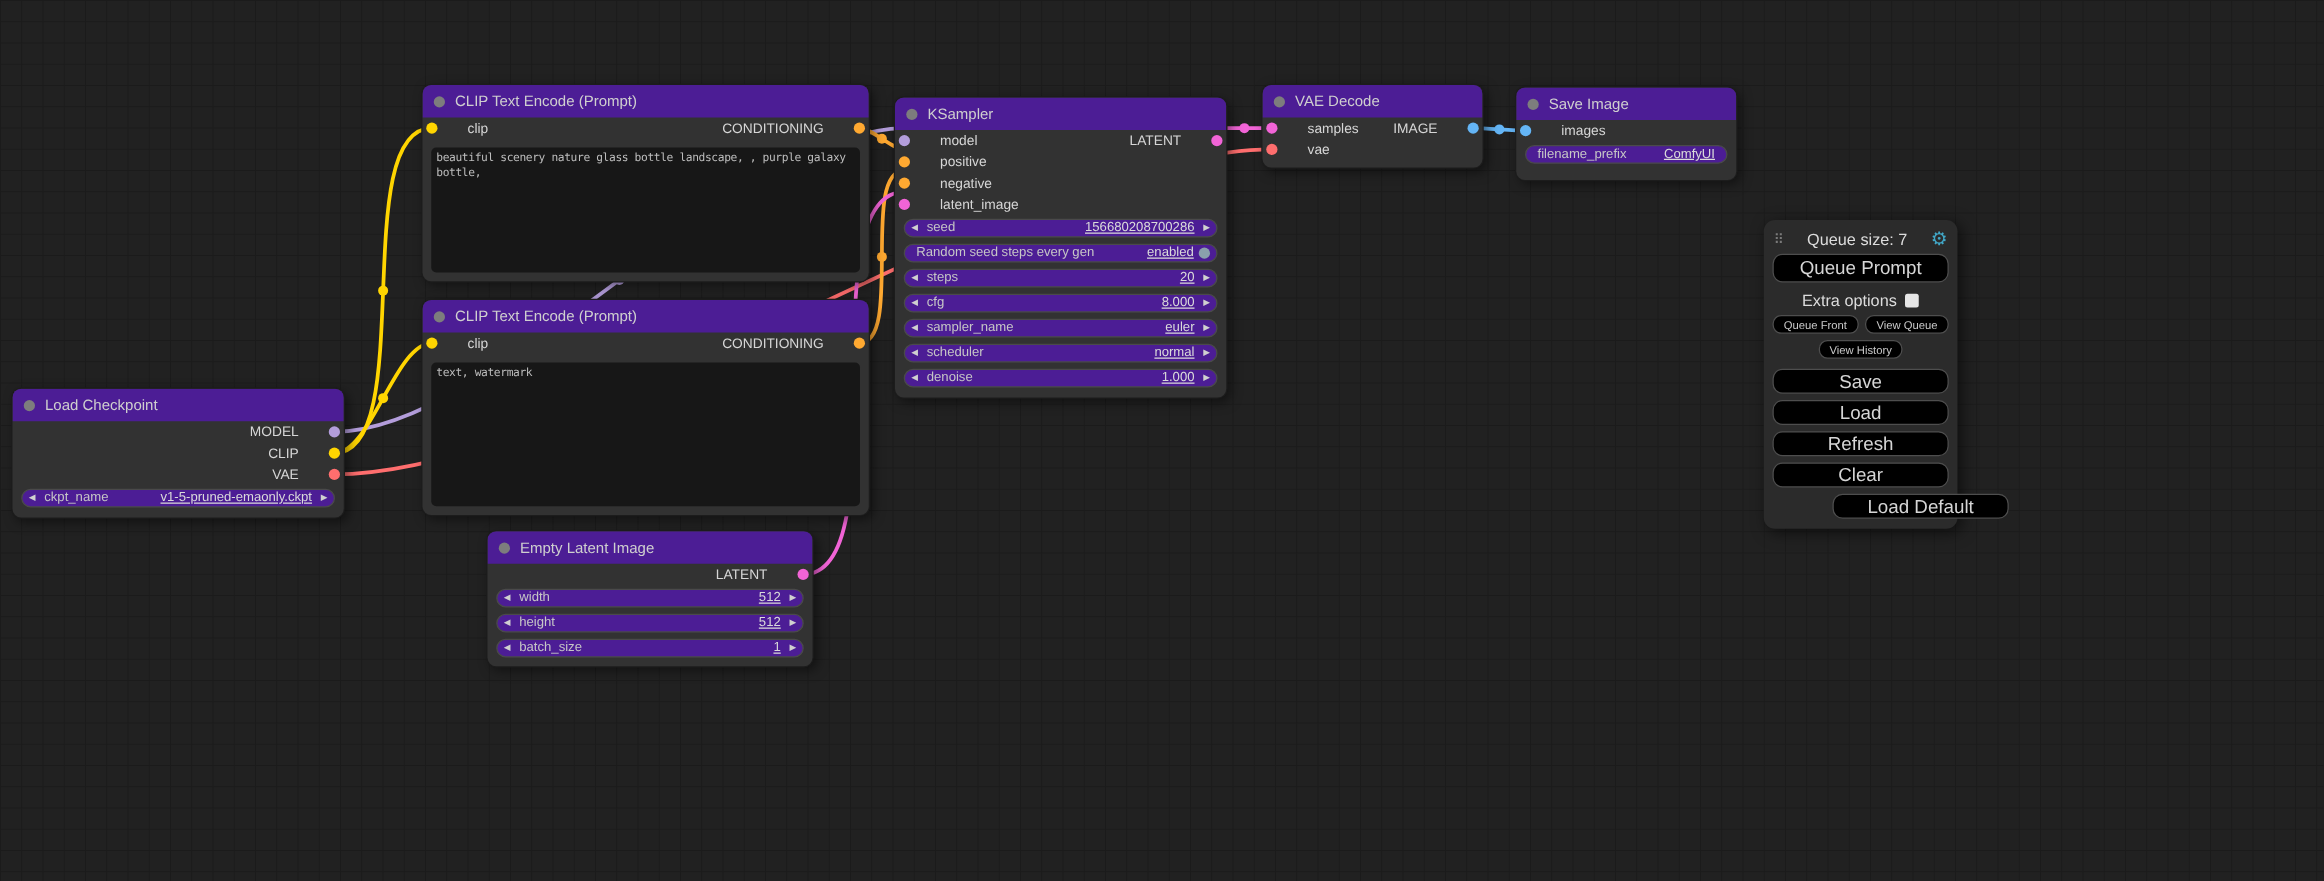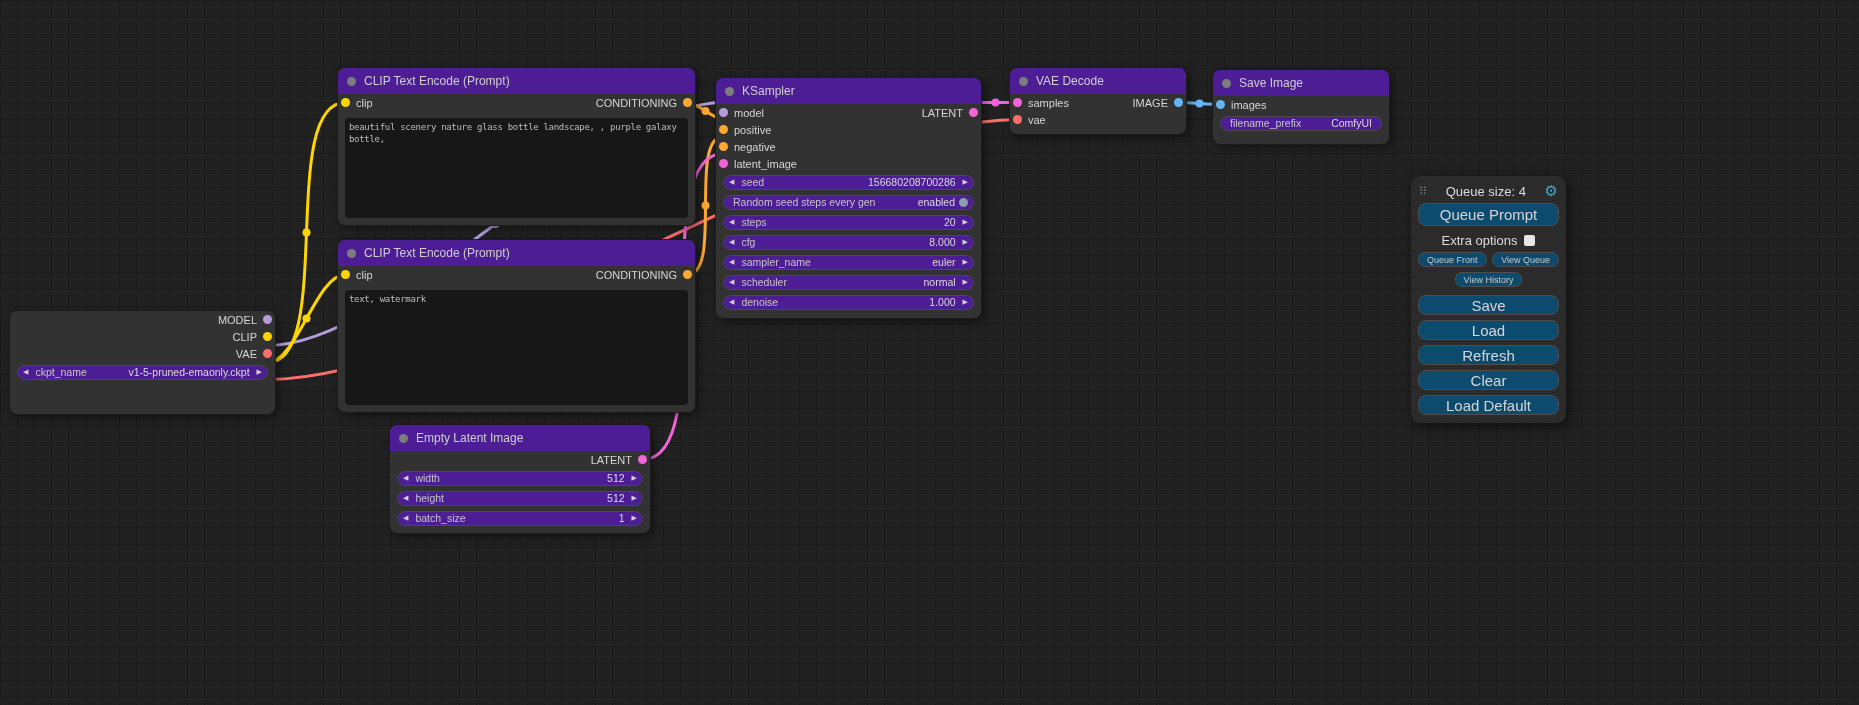--- a/index.html
+++ b/index.html
@@ -15,60 +15,60 @@
   #wires { position:absolute; left:0; top:0; width:1859px; height:705px; z-index:0; }
 
   .node { position:absolute; z-index:1; background:#323232; border-radius:7px;
     box-shadow:0 0 0 1px #1c1c1c, 3px 3px 9px rgba(0,0,0,.5);
     display:flex; flex-direction:column; overflow:hidden; color:#d6d6d6; }
   .node-title { flex:0 0 26px; background:#4c1d95; display:flex; align-items:center; gap:8px; padding:0 9px; }
   .collapse-dot { width:9px; height:9px; border-radius:50%; flex:0 0 9px; }
   .node-title-text { font-size:12px; color:#cfcfcf; white-space:nowrap; }
 
   .slot-row { flex:0 0 17px; display:flex; align-items:center; justify-content:space-between; }
-  .slot { display:flex; align-items:center; gap:6px; height:17px; }
+  .slot { display:flex; align-items:center; gap:24px; height:17px; }
   .slot.in { padding-left:3px; }
   .slot.out { padding-right:3px; margin-left:auto; }
   .dot { width:9px; height:9px; border-radius:50%; flex:0 0 9px; }
   .slot-label { font-size:11px; color:#d6d6d6; white-space:nowrap; }
 
   .widget { flex:0 0 15px; height:15px; margin:2.5px 7px; background:#4c1d95;
     border:1px solid #4a4a4a; border-radius:8px; display:flex; align-items:center;
     padding:0 5px; font-size:10.5px; color:#cfcfcf; white-space:nowrap; }
   .widget .arrow { font-size:7px; color:#d0d0d0; line-height:1; font-family:"DejaVu Sans", sans-serif; }
   .w-label { margin-left:7px; color:#c6c6c6; }
-  .w-value { margin-left:auto; margin-right:7px; color:#dadada; }
+  .w-value { margin-left:auto; margin-right:7px; color:#dadada;text-decoration:underline; }
   .widget.no-arrows .w-label { margin-left:4px; }
   .widget.no-arrows .w-value { margin-right:4px; }
   .toggle-dot { width:9px; height:9px; border-radius:50%; flex:0 0 9px; }
 
   .prompt-box { flex:1; margin:7px; background:#171717; border-radius:4px; padding:3px 4px;
     font-family:"DejaVu Sans Mono", monospace; font-size:9px; letter-spacing:-0.3px;
     line-height:1.35; color:#bdbdbd; white-space:pre-wrap; overflow:hidden; }
 
   .menu { position:absolute; z-index:2; left:1411px; top:176px; width:155px;
     background:#2b2b2b; border-radius:9px; box-shadow:3px 3px 12px rgba(0,0,0,.55);
     padding:5px 7px 8px; }
   .menu-header { display:flex; align-items:center; height:16px; margin:2px 1px 4px; }
   .drag-handle { color:#7a7a7a; font-size:11px; cursor:grab; font-family:"DejaVu Sans", sans-serif; }
   .queue-size { flex:1; text-align:center; font-size:13px; color:#dcdcdc; }
   .gear { font-size:15px; line-height:1; cursor:pointer; font-family:"DejaVu Sans", sans-serif; }
-  .btn { display:block; width:100%; background:#0c4a6e; border:1px solid #4e4e4e;
+  .btn { display:block; width:100%; background:#000000; border:1px solid #4e4e4e;
     border-radius:8px; color:#d6d6d6; font-family:inherit; cursor:pointer; }
   .btn-queue { height:23px; font-size:15px; margin:2px 0 0; }
   .extra-options { display:flex; align-items:center; justify-content:center; gap:7px;
     height:13px; margin-top:8px; font-size:13px; color:#dcdcdc; }
   .checkbox { width:11px; height:11px; background:#e6e6e6; border-radius:2px; cursor:pointer; }
   .small-row { display:flex; justify-content:space-between; margin-top:5px; }
   .small-row.center { justify-content:center; }
   .btn.small { display:inline-block; width:auto; padding:1px 8px; font-size:9px;
     height:15px; line-height:10px; border-radius:7px; color:#c9c9c9; }
   .menu-buttons { margin-top:8px; }
   .menu-buttons .btn { height:20px; font-size:15px; margin-bottom:5px; }
-  .menu-buttons .btn:last-child { margin-bottom:0; }
+  .menu-buttons .btn:last-child { margin-bottom:0;margin-left:48px; }
 </style>
 </head>
 <body>
 
 <div id="canvas">
   <svg id="wires" viewBox="0 0 1859 705" preserveAspectRatio="none">
       <path d="M 267.5 345.5 C 396.6764781219863 345.5 594.3235218780137 102.5 723.5 102.5" stroke="#B39DDB" stroke-width="3" fill="none" stroke-linecap="round"></path>
       <circle cx="495.5" cy="224" r="4" fill="#B39DDB"></circle>
       <path d="M 267.5 362.5 C 335.36199230791857 362.5 277.63800769208143 102.5 345.5 102.5" stroke="#FFD500" stroke-width="3" fill="none" stroke-linecap="round"></path>
       <circle cx="306.5" cy="232.5" r="4" fill="#FFD500"></circle>
@@ -82,20 +82,24 @@
       <circle cx="705.5" cy="205.5" r="4" fill="#FFA931"></circle>
       <path d="M 642.5 459.5 C 721.6347742778104 459.5 644.3652257221896 153.5 723.5 153.5" stroke="#F264D7" stroke-width="3" fill="none" stroke-linecap="round"></path>
       <circle cx="683" cy="306.5" r="4" fill="#F264D7"></circle>
       <path d="M 973.5 102.5 C 984.5 102.5 1006.5 102.5 1017.5 102.5" stroke="#F264D7" stroke-width="3" fill="none" stroke-linecap="round"></path>
       <circle cx="995.5" cy="102.5" r="4" fill="#F264D7"></circle>
       <path d="M 1178.5 102.5 C 1189.0118980208142 102.5 1209.9881019791858 104.5 1220.5 104.5" stroke="#64B5F6" stroke-width="3" fill="none" stroke-linecap="round"></path>
       <circle cx="1199.5" cy="103.5" r="4" fill="#64B5F6"></circle>
     </svg>
 
   <div class="node" style="left:10px;top:311px;width:265px;height:103px;">
+    <div class="node-title">
+      <span class="collapse-dot" style="background: rgb(125, 125, 125);"></span>
+      <span class="node-title-text">Load Checkpoint</span>
+    </div>
     <div class="slot-row">
       <div class="slot out">
         <span class="slot-label">MODEL</span>
         <span class="dot" style="background: rgb(179, 157, 219);"></span>
       </div>
     </div>
     <div class="slot-row">
       <div class="slot out">
         <span class="slot-label">CLIP</span>
         <span class="dot" style="background: rgb(255, 213, 0);"></span>
@@ -294,21 +298,21 @@
     </div>
     <div class="widget no-arrows">
       <span class="w-label">filename_prefix</span>
       <span class="w-value">ComfyUI</span>
     </div>
   </div>
 
   <div class="menu">
     <div class="menu-header">
       <span class="drag-handle">⠿</span>
-      <span class="queue-size">Queue size: 4</span>
+      <span class="queue-size">Queue size: 7</span>
       <span class="gear" style="color: rgb(65, 168, 200);">⚙</span>
     </div>
     <button class="btn btn-queue">Queue Prompt</button>
     <div class="extra-options">
       <span>Extra options</span>
       <span class="checkbox"></span>
     </div>
     <div class="small-row">
       <button class="btn small">Queue Front</button>
       <button class="btn small">View Queue</button>

